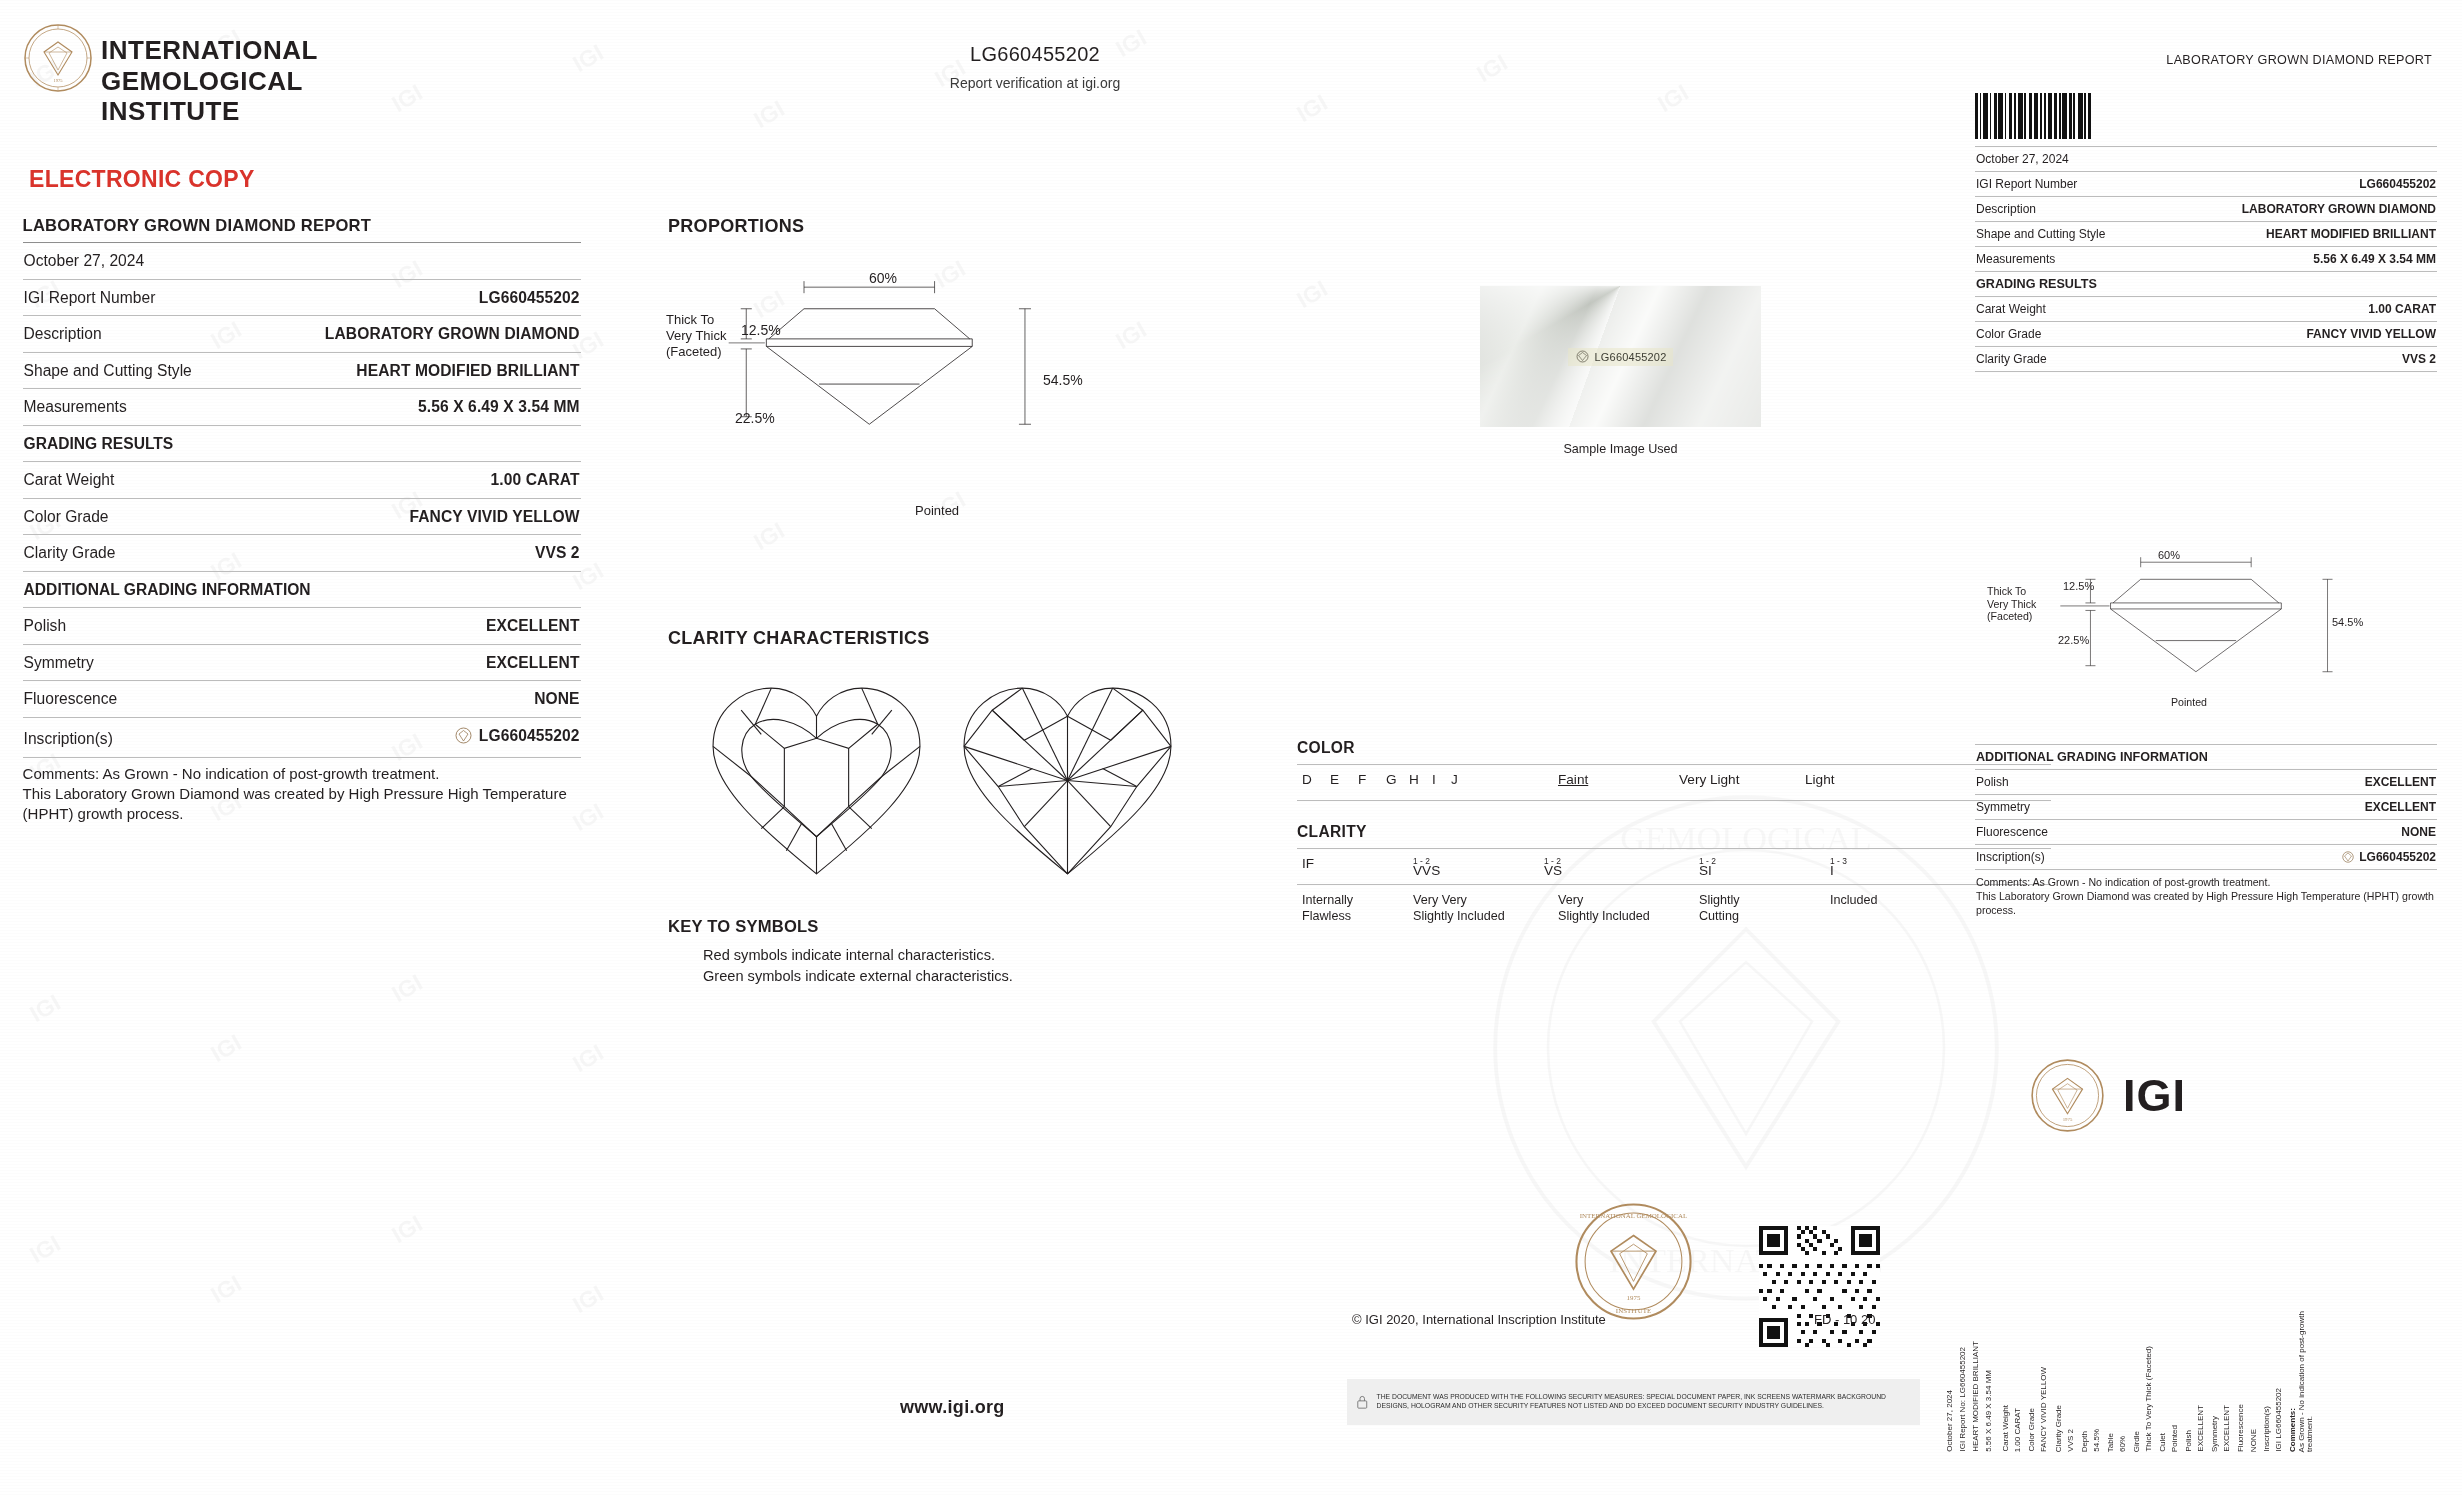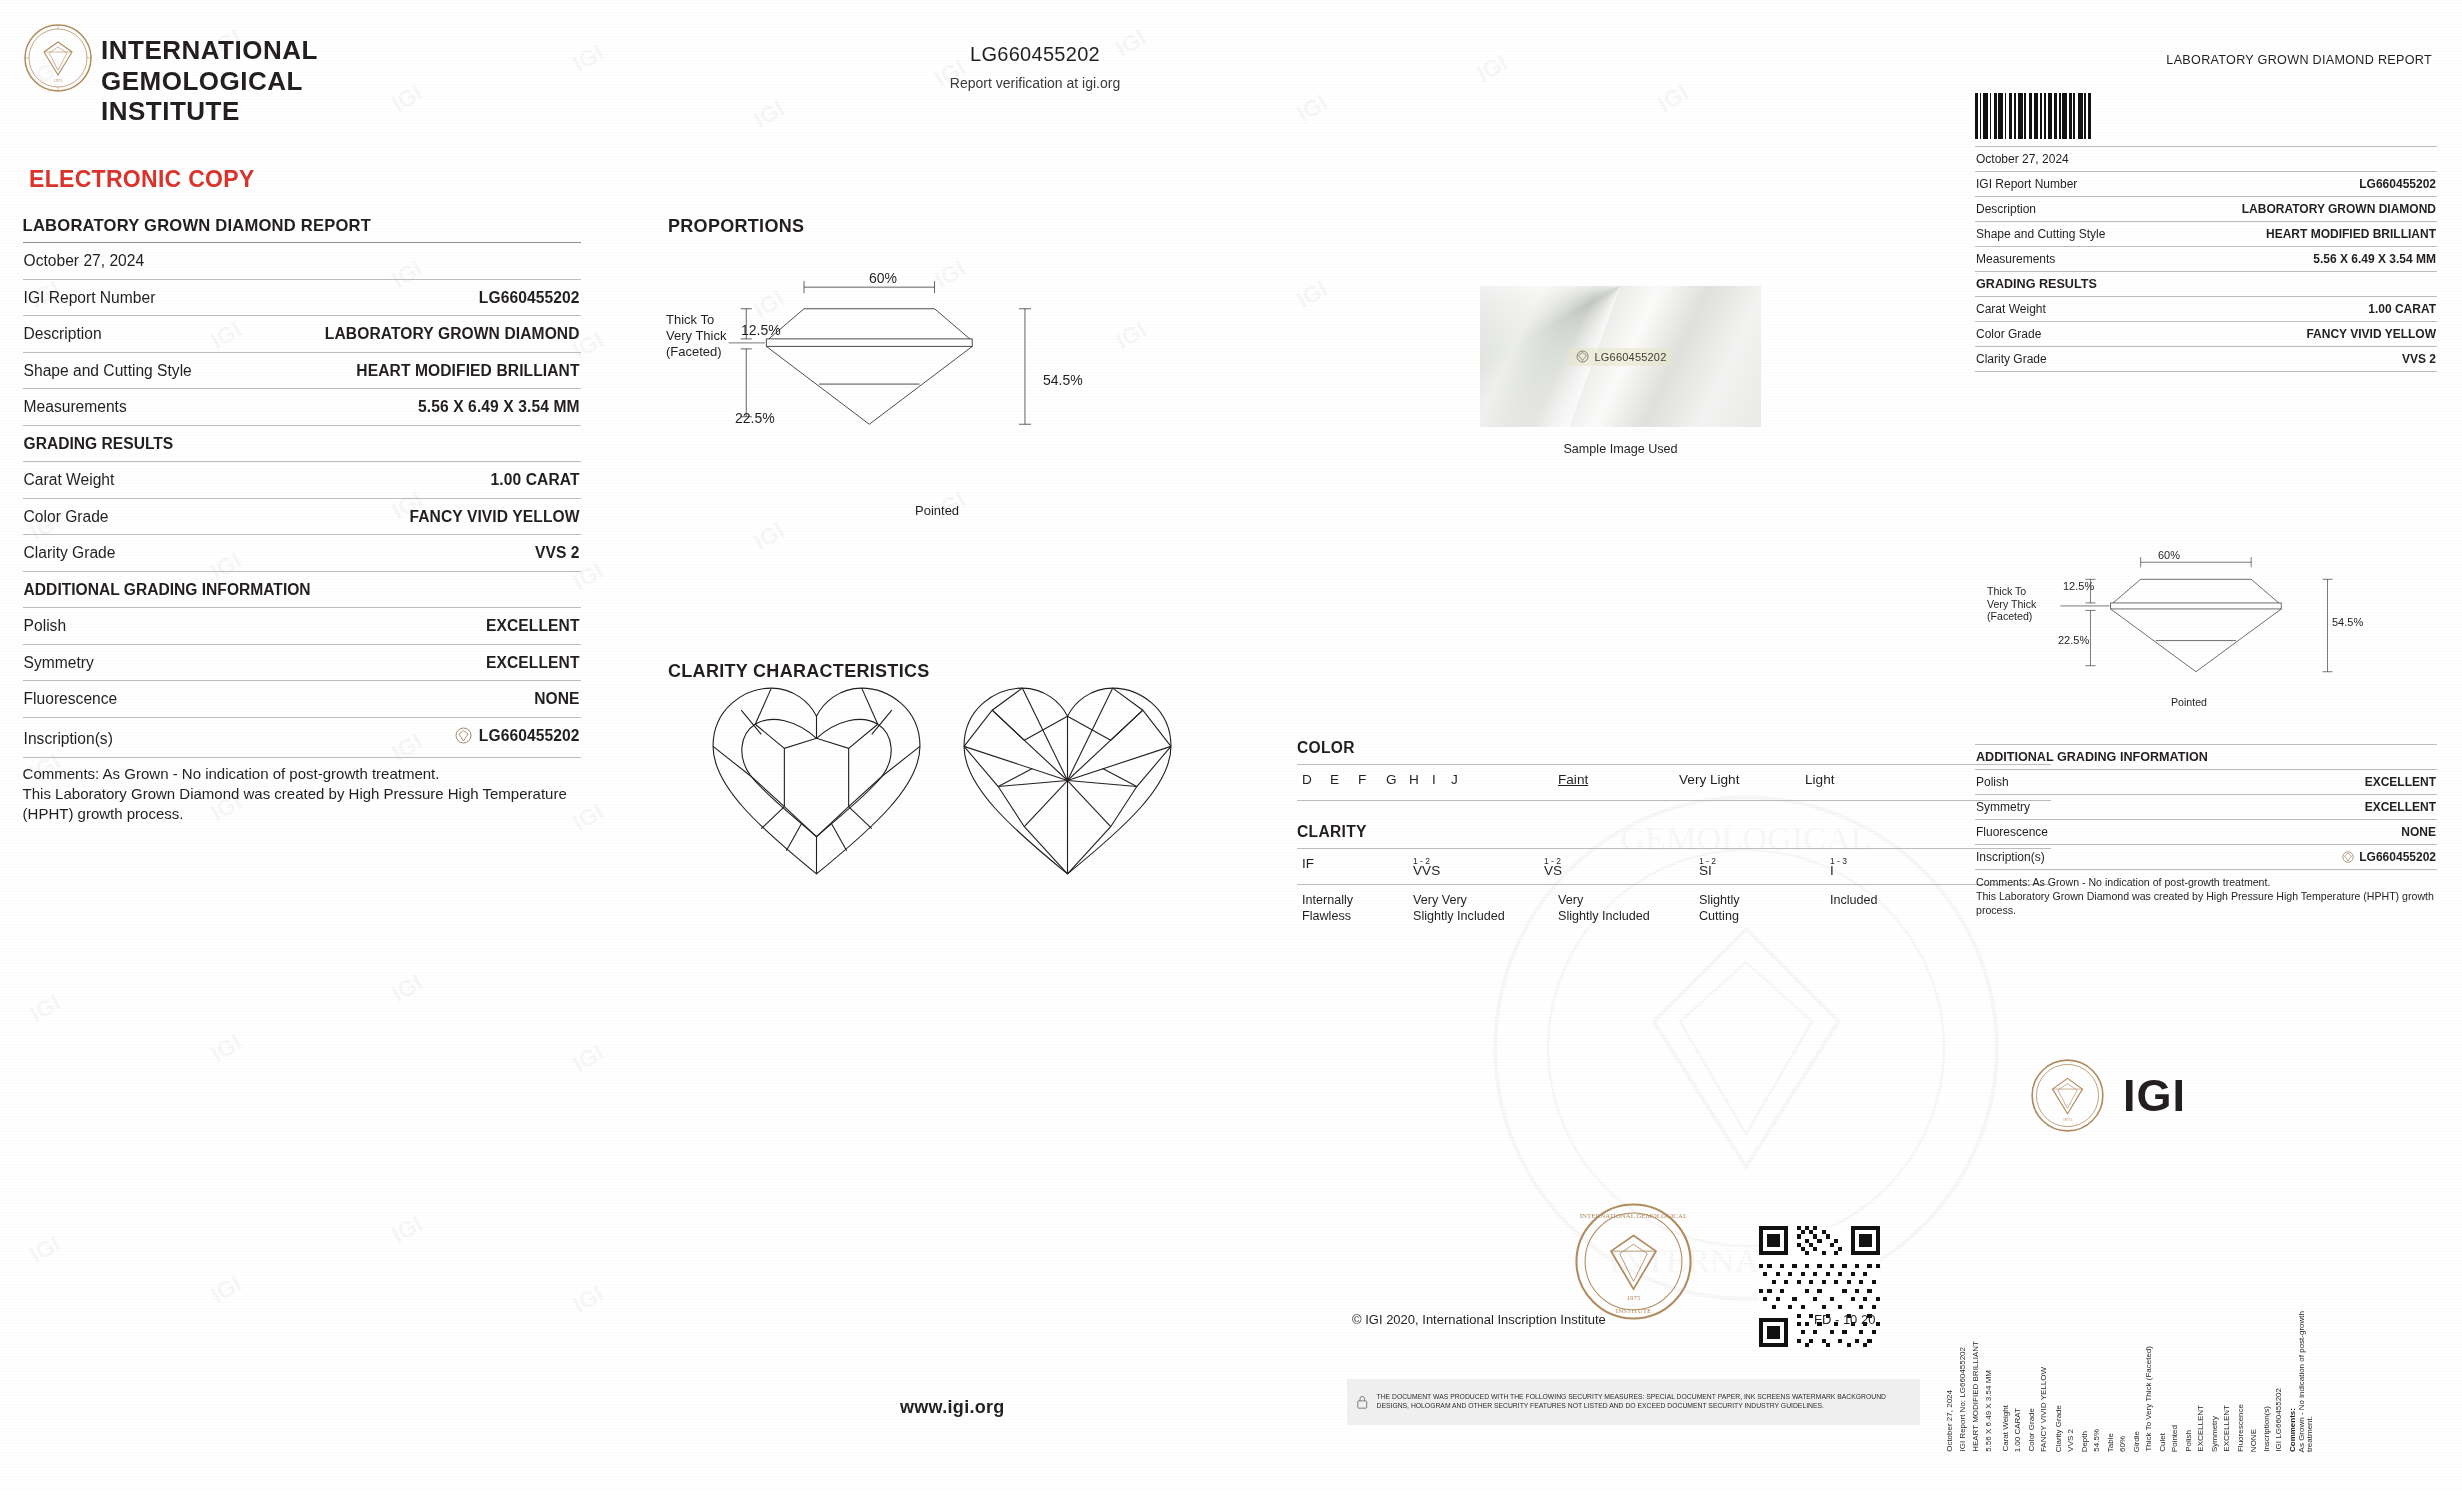--- a/index.html
+++ b/index.html
@@ -384,21 +384,21 @@
 
   <div style="position:absolute; left:869px; top:270px; font-size:14px;">60%</div>
   <div style="position:absolute; left:1043px; top:372px; font-size:14px;">54.5%</div>
   <div style="position:absolute; left:741px; top:322px; font-size:14px;">12.5%</div>
   <div style="position:absolute; left:735px; top:410px; font-size:14px;">22.5%</div>
   <div style="position:absolute; left:666px; top:312px; font-size:13px; line-height:1.22; white-space:pre-line; text-align:left;">Thick To
 Very Thick
 (Faceted)</div>
   <div style="position:absolute; left:915px; top:503px; font-size:13px;">Pointed</div>
 
-  <div style="position:absolute; left:668px; top:628px;margin-top:33px;" class="center-title">CLARITY CHARACTERISTICS</div>
+  <div style="position:absolute; left:668px; top:628px;" class="center-title">CLARITY CHARACTERISTICS</div>
 
   <svg style="position:absolute; left:701px; top:668px;" width="231" height="221" viewBox="0 0 230 220">
     <g fill="none" stroke="#231f20" stroke-width="1.1">
       <path d="M115 205 C 60 160, 12 118, 12 78 C 12 40, 44 20, 70 20 C 92 20, 108 34, 115 48 C 122 34, 138 20, 160 20 C 186 20, 218 40, 218 78 C 218 118, 170 160, 115 205 Z"></path>
       <path d="M115 70 C 95 52, 70 46, 54 56 C 38 66, 36 90, 50 108 C 66 128, 95 150, 115 168 C 135 150, 164 128, 180 108 C 194 90, 192 66, 176 56 C 160 46, 135 52, 115 70 Z"></path>
       <path d="M115 48 L115 70"></path>
       <path d="M70 20 L54 56"></path>
         <path d="M160 20 L176 56"></path>
       <path d="M12 78 L50 108"></path>
         <path d="M218 78 L180 108"></path>
@@ -437,20 +437,27 @@
       <path d="M218 78 L184 118 L158 158 L115 205"></path>
       <path d="M40 42 L72 72"></path>
         <path d="M190 42 L158 72"></path>
       <path d="M72 72 L115 48"></path>
         <path d="M158 72 L115 48"></path>
       <path d="M46 118 L80 100"></path>
         <path d="M184 118 L150 100"></path>
     </g>
   </svg>
 
+  <div class="key-symbols">
+    <div class="key-title">KEY TO SYMBOLS</div>
+    <div class="key-body">
+      <div>Red symbols indicate internal characteristics.</div>
+      <div>Green symbols indicate external characteristics.</div>
+    </div>
+  </div>
 
   <div class="sample-img">
     <div class="beam"></div>
     <div class="sample-insc">
       <svg width="15" height="13" viewBox="0 0 30 26">
         <circle cx="15" cy="13" r="11" fill="none" stroke="#4a4636" stroke-width="1.3"></circle>
         <polygon points="15,5 23,11 15,21 7,11" fill="none" stroke="#4a4636" stroke-width="1.1"></polygon>
       </svg>
       <span>LG660455202</span>
     </div>

